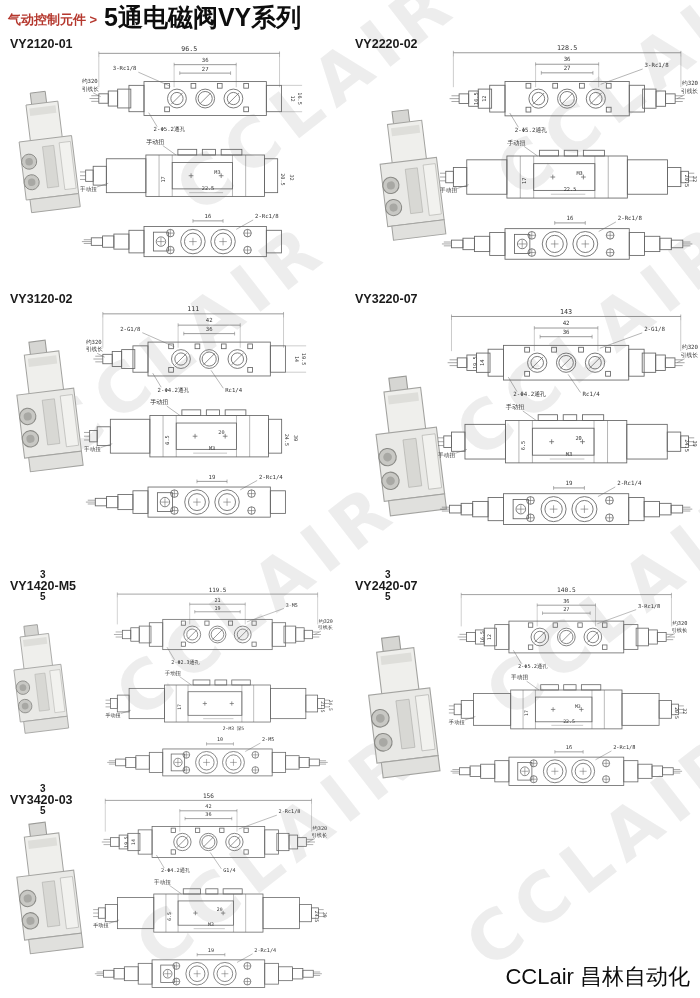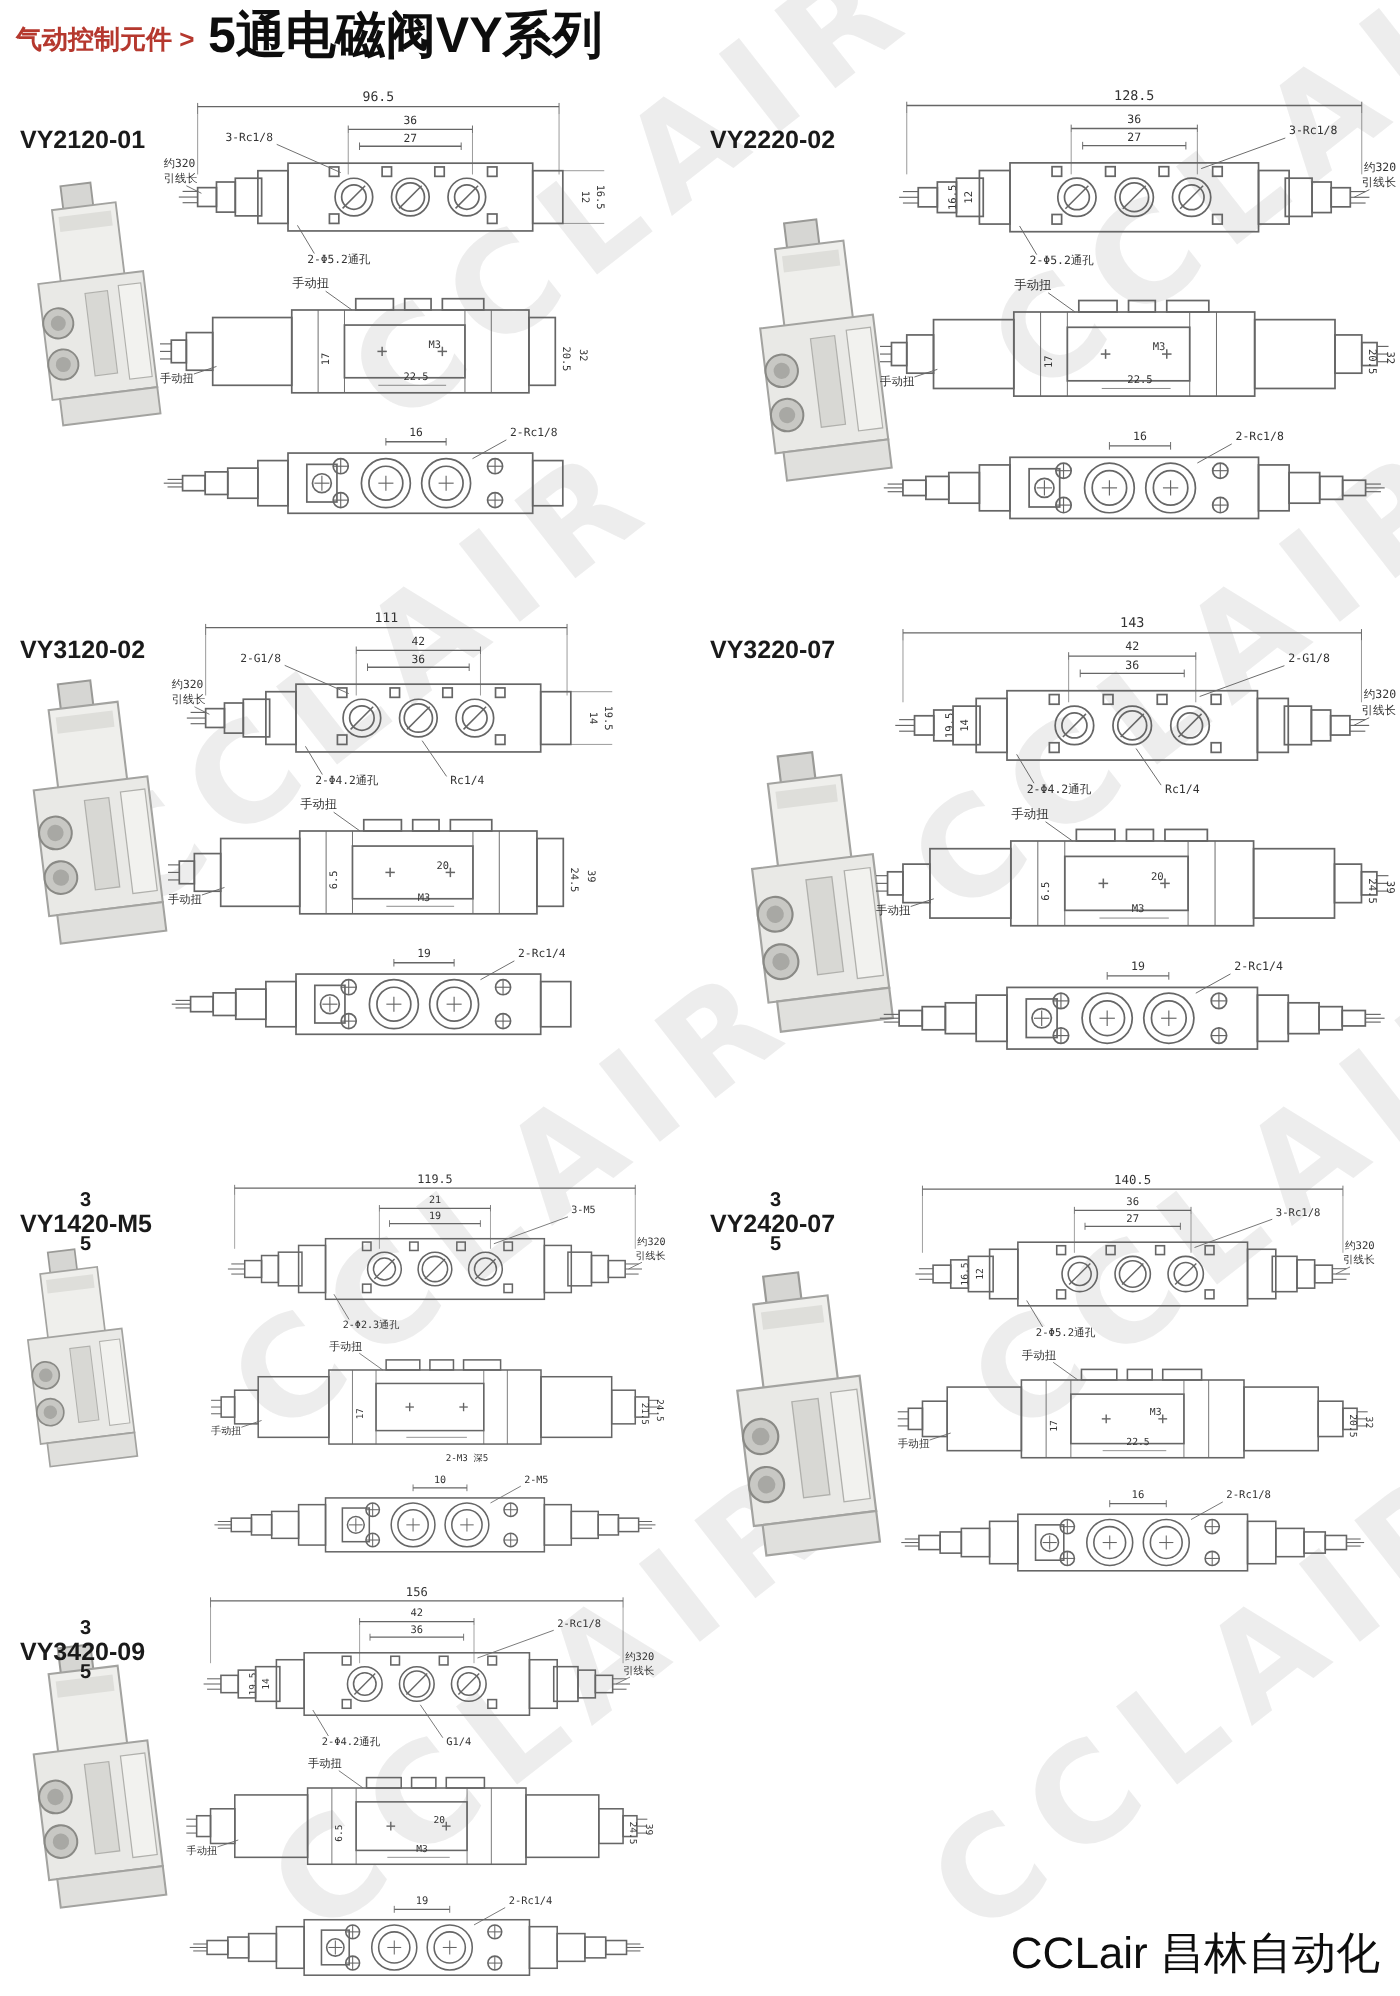--- a/index.html
+++ b/index.html
@@ -3,21 +3,21 @@
 <meta charset="utf-8">
 <style>
   html,body{margin:0;padding:0;}
   body{width:700px;height:998px;background:#ffffff;position:relative;overflow:hidden;
        font-family:"Liberation Sans",sans-serif;color:#222;}
   .wm{position:absolute;font-family:"DejaVu Sans",sans-serif;font-weight:bold;
       color:#dcdcdc;opacity:.5;transform:rotate(-38deg);letter-spacing:10px;
       font-size:68px;pointer-events:none;white-space:nowrap;z-index:0;}
   .breadcrumb{position:absolute;left:8px;top:11px;color:#b5382e;font-size:13px;font-weight:bold;z-index:2;text-align:right;}
   .title{position:absolute;left:104px;top:1px;font-size:25px;font-weight:bold;color:#0d0d0d;z-index:2;}
-  .model{position:absolute;font-size:12.5px;font-weight:bold;color:#1a1a1a;z-index:2;line-height:12px;margin-top:26px;}
+  .model{position:absolute;font-size:12.5px;font-weight:bold;color:#1a1a1a;z-index:2;line-height:12px;}
   .sup,.sub{display:block;font-size:10px;font-weight:bold;margin-left:30px;line-height:10px;}
   .photo{position:absolute;z-index:1;}
   .drawing{position:absolute;z-index:1;}
   .footer{position:absolute;right:10px;bottom:6px;font-size:22px;font-weight:normal;color:#0d0d0d;z-index:2;}
   text{font-family:"DejaVu Sans Mono","Liberation Mono",monospace;}
 </style>
 </head>
 <body>
 
 <span class="wm" style="left:150px;top:55px">CCLAIR</span>
@@ -934,21 +934,21 @@
     <rect x="214" y="204" width="16" height="16" fill="none" stroke="#666" stroke-width="0.9"></rect>
     <rect x="230" y="206" width="12" height="12" fill="none" stroke="#666" stroke-width="0.9"></rect>
     <rect x="242" y="208" width="12" height="8" fill="none" stroke="#666" stroke-width="0.9"></rect>
     <line x1="254" y1="210" x2="262" y2="210" stroke="#666" stroke-width="0.6"></line>
     <line x1="254" y1="212" x2="264" y2="212" stroke="#666" stroke-width="0.6"></line>
     <line x1="254" y1="214" x2="262" y2="214" stroke="#666" stroke-width="0.6"></line>
   </svg>
 
 <div class="model" style="left:10px;top:784px">
   <span class="sup">3</span>
-  <span>VY3420-09</span>
+  <span>VY3420-03</span>
   <span class="sub">5</span>
 </div>
 <svg class="photo" style="left:0px;top:806px;width:92px;height:164px" viewBox="0 0 90 140">
     <g transform="rotate(-7 45 70)">
       <rect x="36" y="6" width="16" height="14" fill="#d6d6d3" stroke="#9a9a97" stroke-width="1"></rect>
       <rect x="30" y="18" width="34" height="42" fill="#efefec" stroke="#a3a3a0" stroke-width="1"></rect>
       <rect x="33" y="22" width="28" height="8" fill="#dededa"></rect>
       <rect x="18" y="56" width="56" height="62" fill="#e9e9e6" stroke="#a3a3a0" stroke-width="1"></rect>
       <rect x="42" y="64" width="12" height="44" fill="#d8d8d4" stroke="#b0b0ac" stroke-width="0.6"></rect>
       <circle cx="26" cy="78" r="8" fill="#c8c8c4" stroke="#8a8a86" stroke-width="1"></circle>

